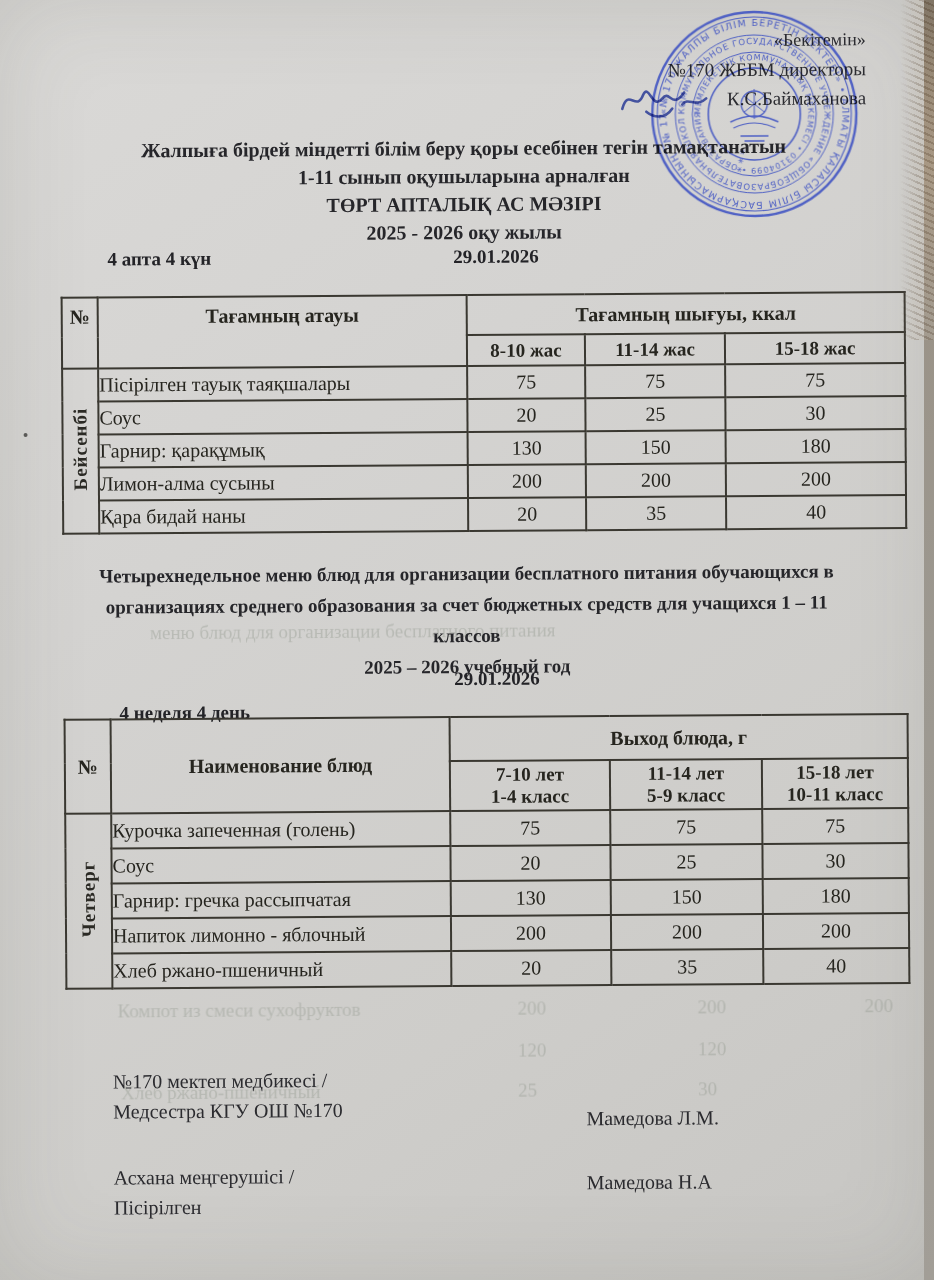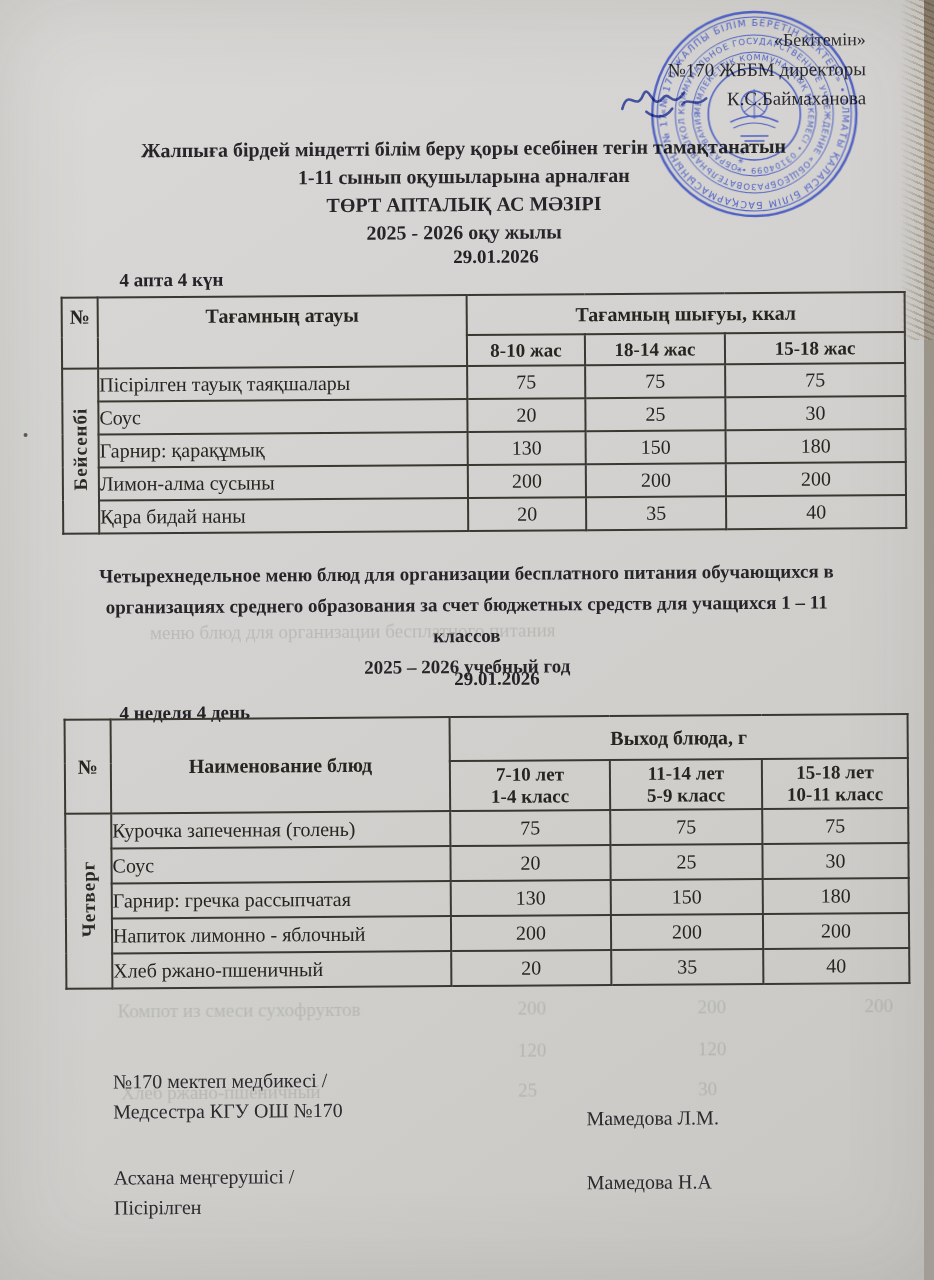--- a/index.html
+++ b/index.html
@@ -18,21 +18,21 @@
   .approval .a1{font-size:18px;}
   .approval .a2,.approval .a3{font-size:19px;}
 
   .stamp{position:absolute;left:640px;top:2px;width:236px;height:230px;
     mix-blend-mode:multiply;opacity:.93;z-index:5;filter:blur(.3px);}
   .sig{position:absolute;left:620px;top:80px;width:100px;height:44px;z-index:6;mix-blend-mode:multiply;}
 
   .kk-title{position:absolute;top:134px;left:57px;width:820px;text-align:center;
     font-weight:700;font-size:20px;line-height:28px;color:#26262a;}
   .meta{position:absolute;font-weight:700;font-size:19px;color:#232327;}
-  .meta1-week{left:122px;top:246px;margin-top:21px;}
+  .meta1-week{left:110px;top:246px;}
   .meta1-date{left:456px;top:246px;}
   .meta2-week{left:119px;top:700px;}
   .meta2-date{left:454px;top:668px;}
 
   table.menu-table{position:absolute;left:63px;border-collapse:collapse;table-layout:fixed;
     width:843px;color:#26251f;}
   .t1{top:294px;}
   .t2{top:716px;}
   .menu-table th,.menu-table td{border:2px solid #3a3831;padding:0;}
   .menu-table{border:2px solid #33312b;}
@@ -143,21 +143,21 @@
           <col style="width:180px">
         </colgroup>
       <thead>
         <tr style="height:40px">
           <th rowspan="2" class="th-no">№</th>
           <th rowspan="2" class="th-name">Тағамның атауы</th>
           <th colspan="3" class="th-group">Тағамның шығуы, ккал</th>
         </tr>
         <tr style="height:31px">
           <th class="th-age">8-10 жас</th>
-          <th class="th-age">18-14 жас</th>
+          <th class="th-age">11-14 жас</th>
           <th class="th-age">15-18 жас</th>
         </tr>
       </thead>
       <tbody>
         <tr style="height:33px">
           <td rowspan="5" class="day-cell"><span class="day-vert">Бейсенбі</span></td>
           <td class="name-cell">Пісірілген тауық таяқшалары</td>
           <td class="val">75</td>
           <td class="val">75</td>
           <td class="val">75</td>

